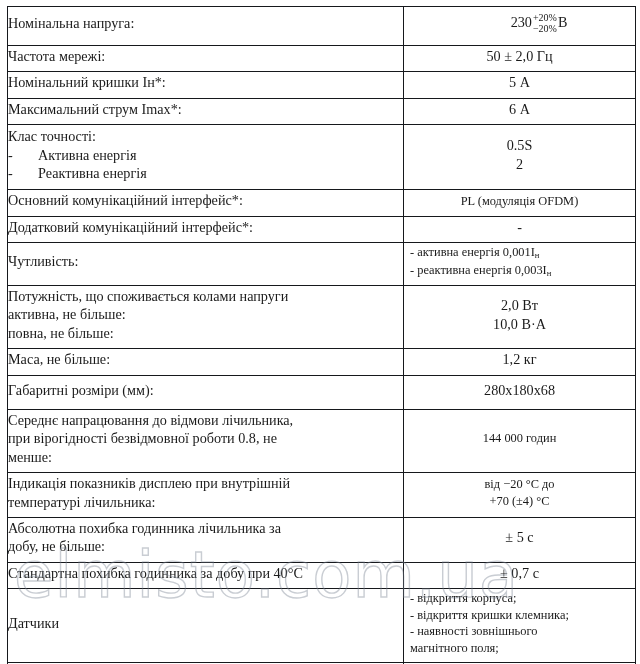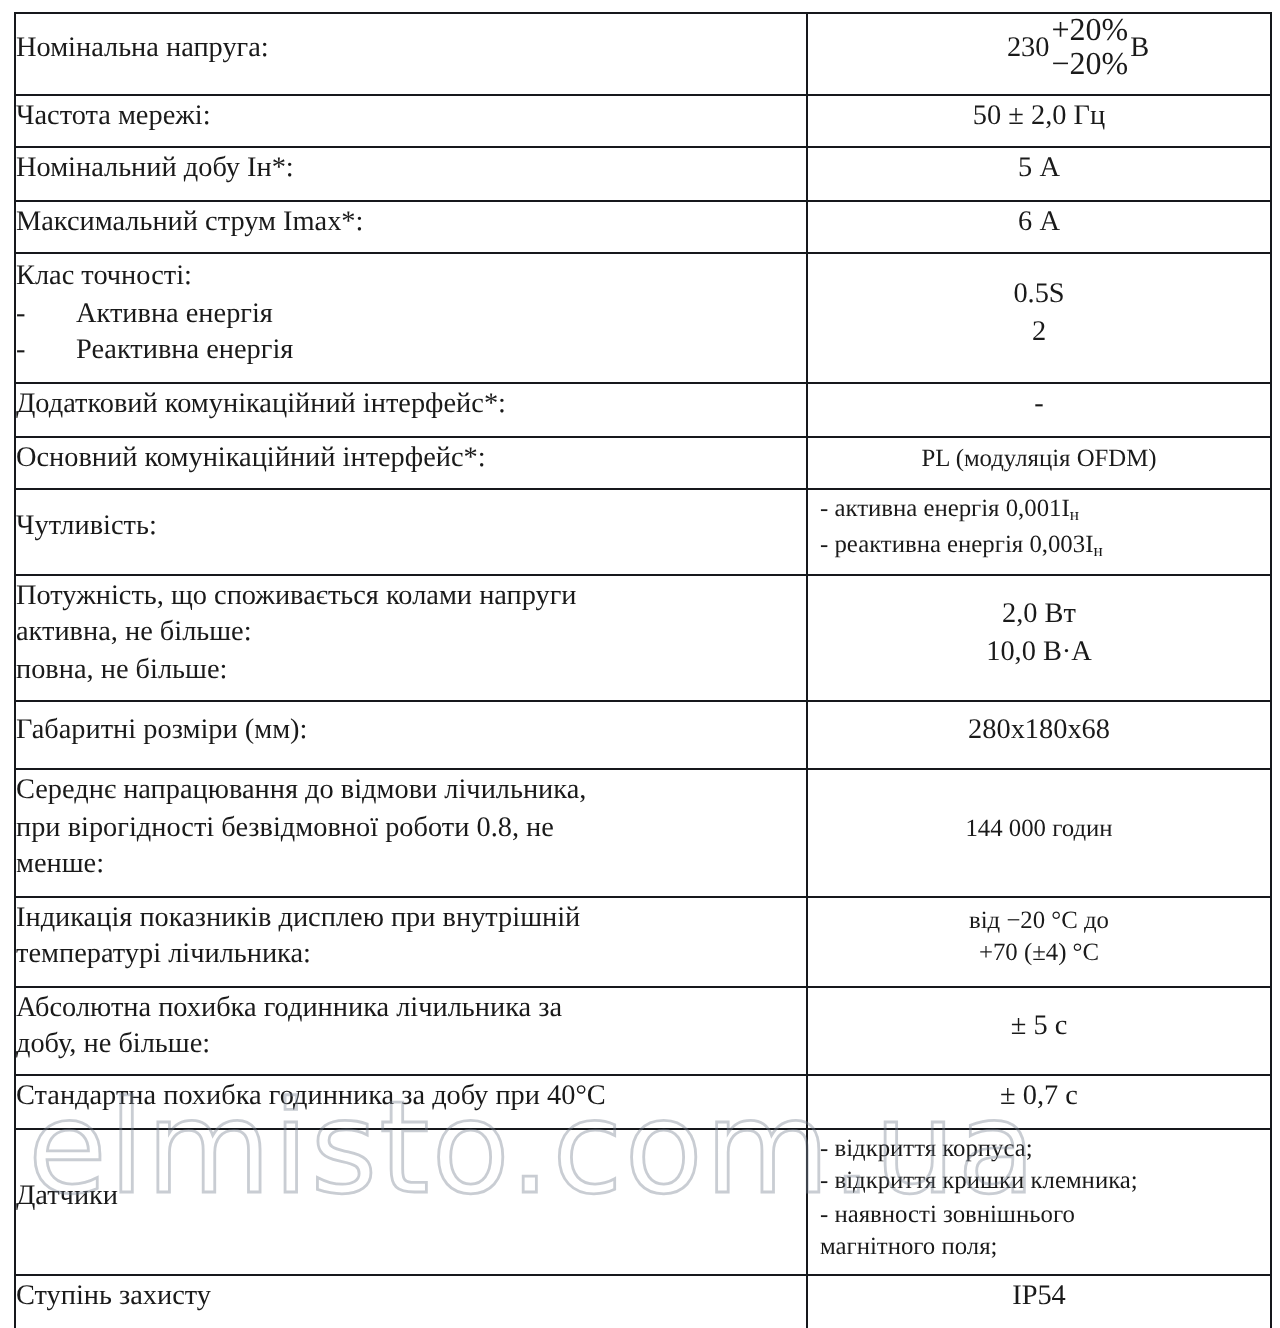--- a/index.html
+++ b/index.html
@@ -105,21 +105,21 @@
     display: inline-block;
     white-space: nowrap;
   }
   .volt .num { font-size: 14.2px; margin-left: 39px; }
   .volt .frac {
     display: inline-flex;
     flex-direction: column;
     align-items: flex-start;
     vertical-align: middle;
     line-height: 1.0;
-    font-size: 16px;
+    font-size: 10px;
     margin: 0 1px 0 1px;
     position: relative;
     top: -0.5px;
   }
   .volt .frac .up { margin-bottom: 1px; }
   .volt .unit { font-size: 14.2px; }
 
   sub.idx {
     font-size: 8.6px;
     vertical-align: -2px;
@@ -149,21 +149,21 @@
 
       <tr style="height:23px">
         <td class="param">
           <span>Частота мережі:</span>
         </td>
         <td class="value">50 ± 2,0 Гц</td>
       </tr>
 
       <tr style="height:23px">
         <td class="param">
-          <span>Номінальний добу Iн*:</span>
+          <span>Номінальний кришки Iн*:</span>
         </td>
         <td class="value">5 А</td>
       </tr>
 
       <tr style="height:23px">
         <td class="param">
           <span>Максимальний струм Imax*:</span>
         </td>
         <td class="value">6 А</td>
       </tr>
@@ -175,30 +175,30 @@
           <span class="sub-item"><span class="dash">-</span><span>Реактивна енергія</span></span>
         </td>
         <td class="value">
           <span class="vline">0.5S</span>
           <span class="vline">2</span>
         </td>
       </tr>
 
       <tr style="height:22px">
         <td class="param">
+          <span>Основний комунікаційний інтерфейс*:</span>
+        </td>
+        <td class="value small">PL (модуляція OFDM)</td>
+      </tr>
+
+      <tr style="height:22px">
+        <td class="param">
           <span>Додатковий комунікаційний інтерфейс*:</span>
         </td>
         <td class="value">-</td>
-      </tr>
-
-      <tr style="height:22px">
-        <td class="param">
-          <span>Основний комунікаційний інтерфейс*:</span>
-        </td>
-        <td class="value small">PL (модуляція OFDM)</td>
       </tr>
 
       <tr style="height:39px">
         <td class="param">
           <span>Чутливість:</span>
         </td>
         <td class="value left">
           <span class="vline"><span>- активна енергія 0,001I</span><sub class="idx">н</sub></span>
           <span class="vline"><span>- реактивна енергія 0,003I</span><sub class="idx">н</sub></span>
         </td>
@@ -210,20 +210,26 @@
           <span class="vline">активна, не більше:</span>
           <span class="vline">повна, не більше:</span>
         </td>
         <td class="value">
           <span class="vline">2,0 Вт</span>
           <span class="vline">10,0 В·А</span>
         </td>
       </tr>
 
 
+      <tr style="height:22px">
+        <td class="param">
+          <span>Маса, не більше:</span>
+        </td>
+        <td class="value">1,2 кг</td>
+      </tr>
 
       <tr style="height:34px">
         <td class="param">
           <span>Габаритні розміри (мм):</span>
         </td>
         <td class="value">280х180х68</td>
       </tr>
 
 
       <tr style="height:62px">

